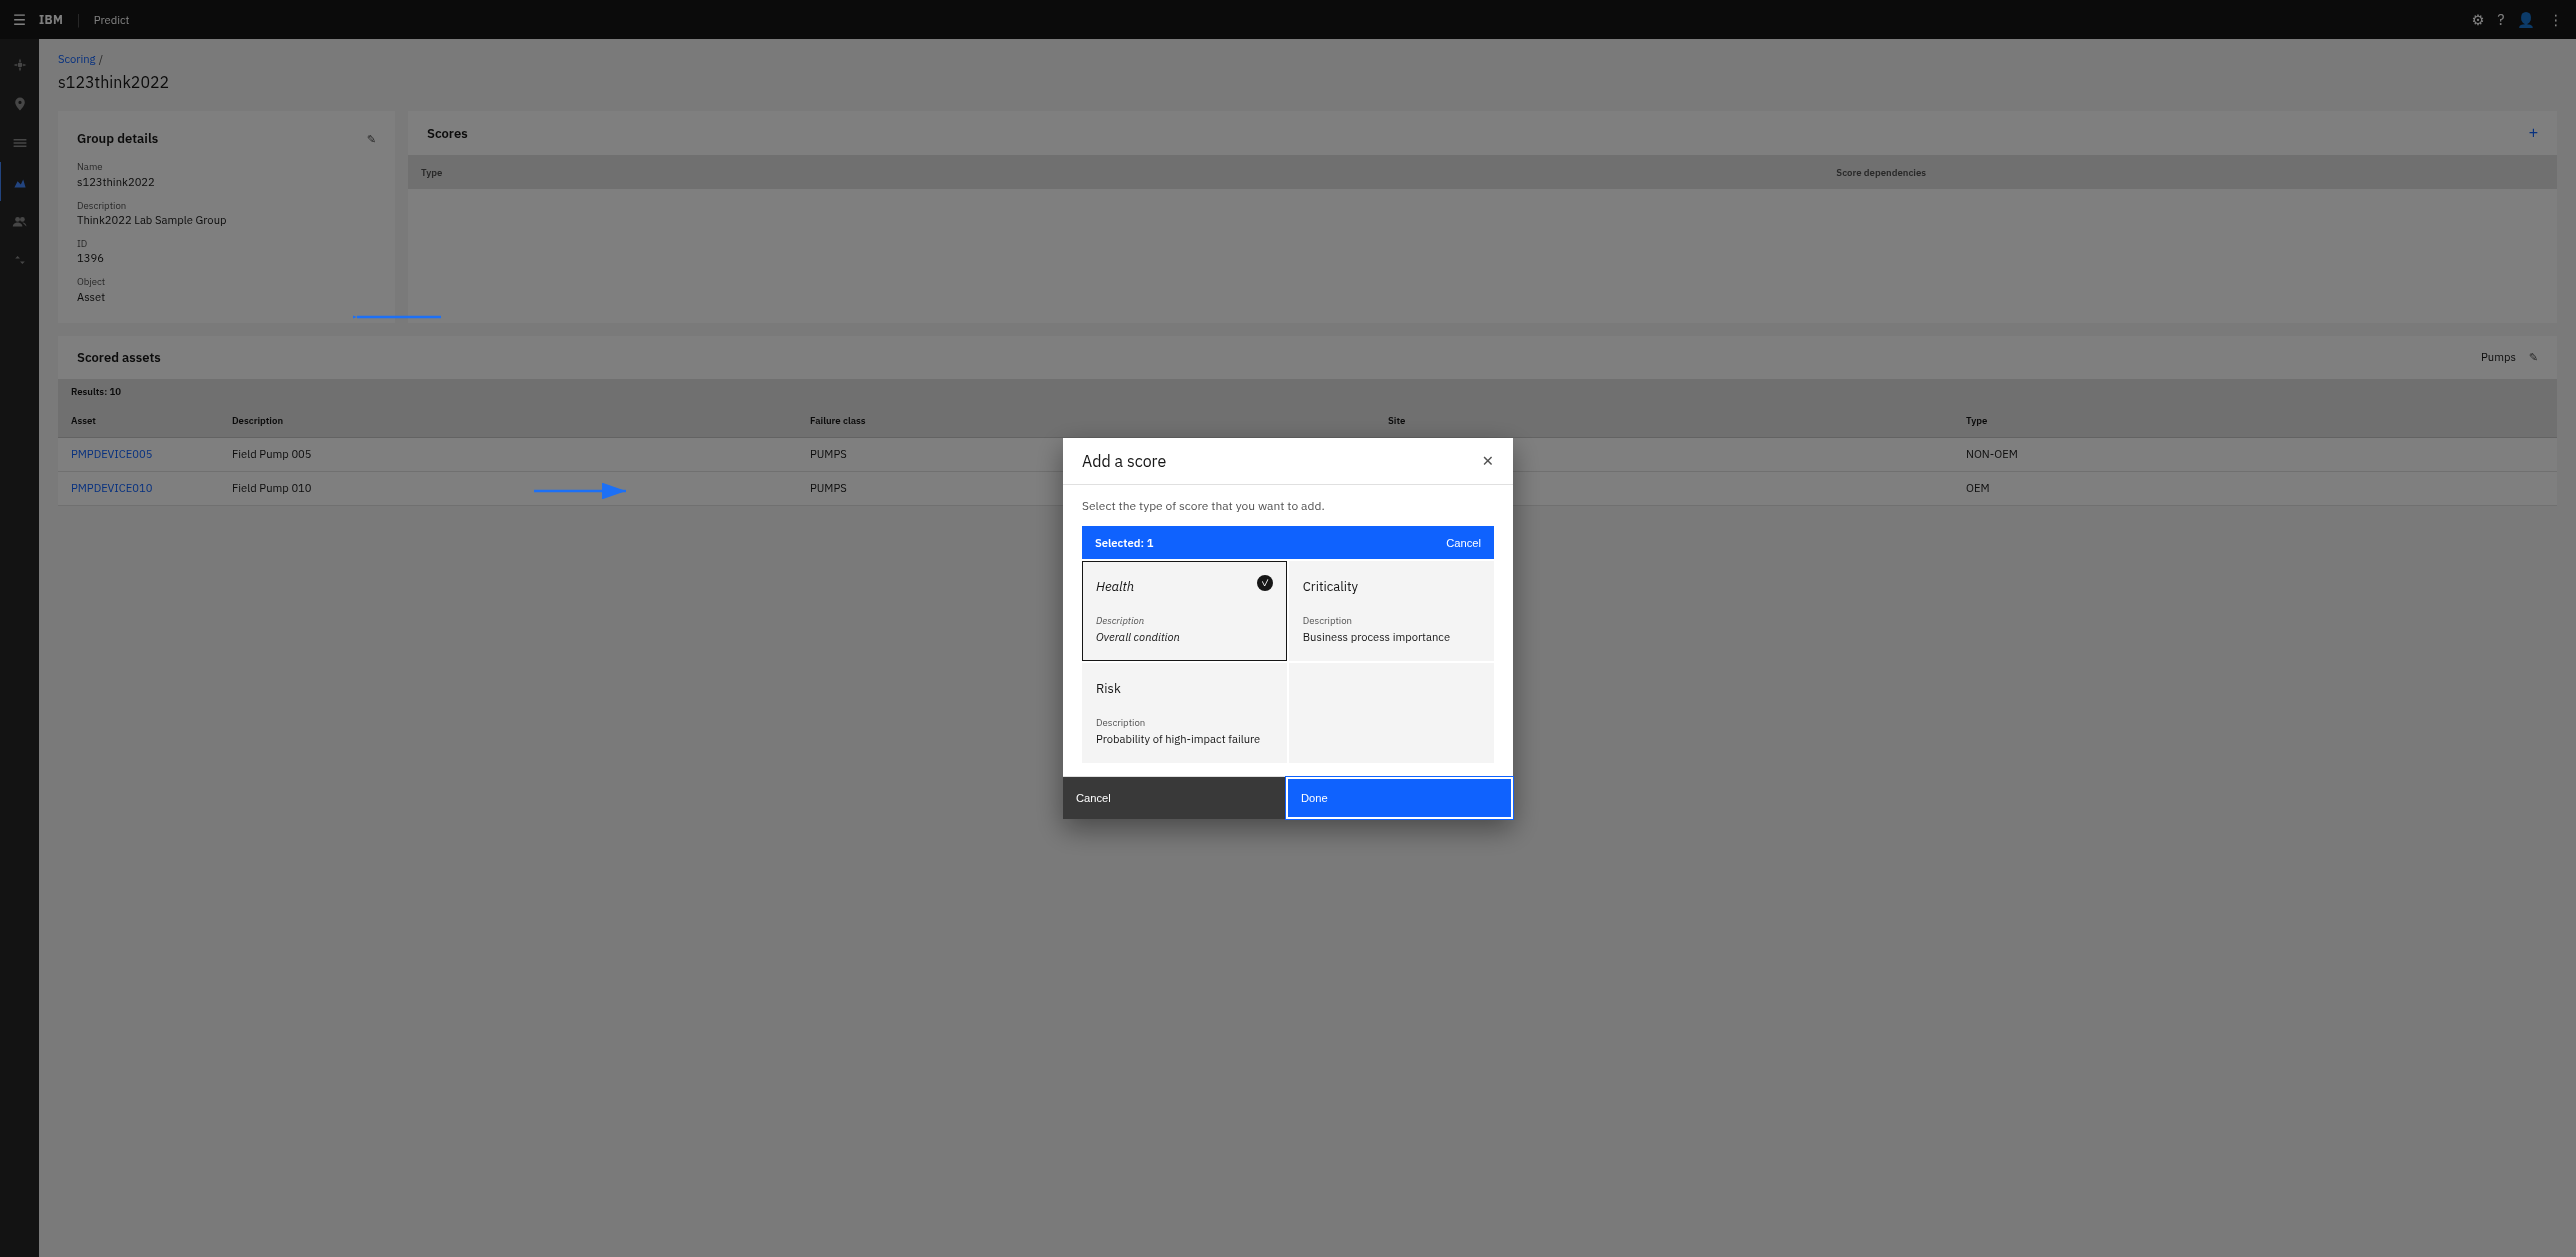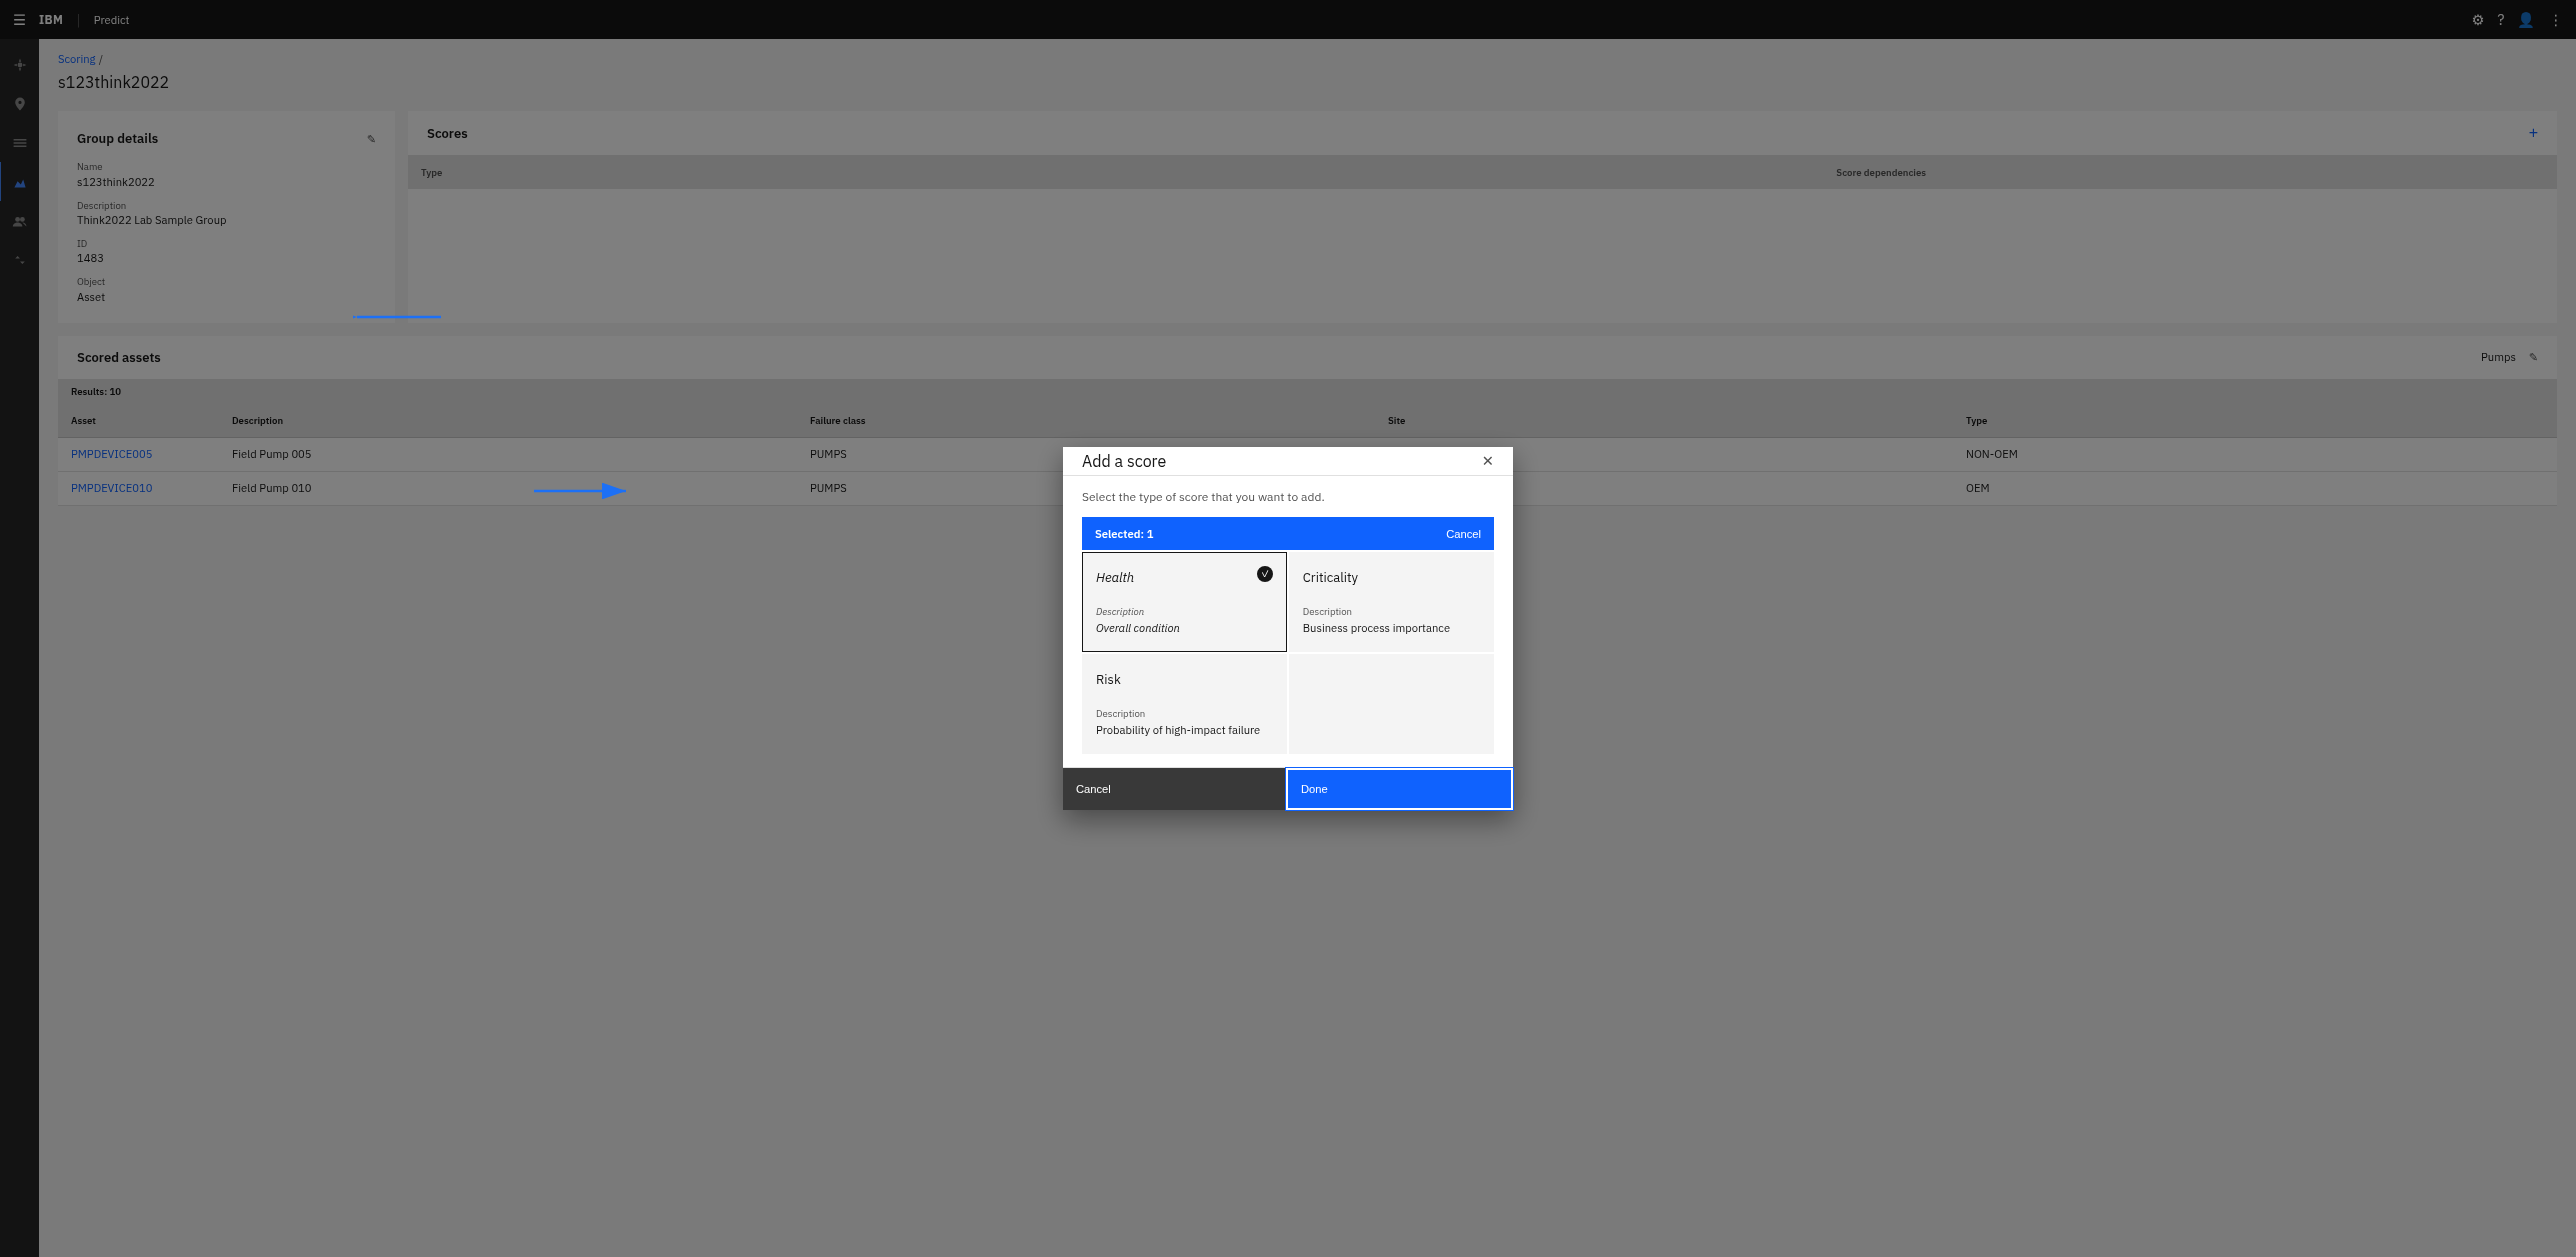--- a/index.html
+++ b/index.html
@@ -73,21 +73,21 @@
     .overlay {
       position: fixed; top: 0; left: 0; right: 0; bottom: 0;
       background: rgba(0,0,0,0.5); z-index: 1100; display: flex; align-items: center; justify-content: center;
     }
 
     
     .modal {
       background: #fff; width: 450px; box-shadow: 0 9.6px 26px rgba(0,0,0,0.4);
       position: relative; z-index: 1200;
     }
-    .modal-header { padding: 4px 19px; display: flex; align-items: center; justify-content: space-between; border-bottom: 0.8px solid #e0e0e0; }
+    .modal-header { padding: 13px 19px; display: flex; align-items: center; justify-content: space-between; border-bottom: 0.8px solid #e0e0e0; }
     .modal-title { font-size: 16px; font-weight: 400; }
     .modal-close { background: none; border: none; cursor: pointer; font-size: 14.5px; color: #525252; }
     .modal-body { padding: 13px 19px; }
     .modal-subtitle { font-size: 12px; color: #525252; margin-bottom: 13px; }
 
     
     .selection-bar {
       background: #0f62fe; color: #fff; padding: 9.6px 13px;
       display: flex; align-items: center; justify-content: space-between; margin-bottom: 1.6px;
     }
@@ -193,21 +193,21 @@
     <div class="panel">
       <div class="panel-header">
         <span class="panel-title">Group details</span>
         <span class="panel-edit-icon">✎</span>
       </div>
       <div class="field-label">Name</div>
       <div class="field-value">s123think2022</div>
       <div class="field-label">Description</div>
       <div class="field-value">Think2022 Lab Sample Group</div>
       <div class="field-label">ID</div>
-      <div class="field-value">1483</div>
+      <div class="field-value">1396</div>
       <div class="field-label">Object</div>
       <div class="field-value">Asset</div>
     </div>
 
     <div class="scores-panel">
       <div class="scores-header">
         <span class="scores-title">Scores</span>
         <button class="add-btn">+</button>
       </div>
       <div class="scores-table-header">

